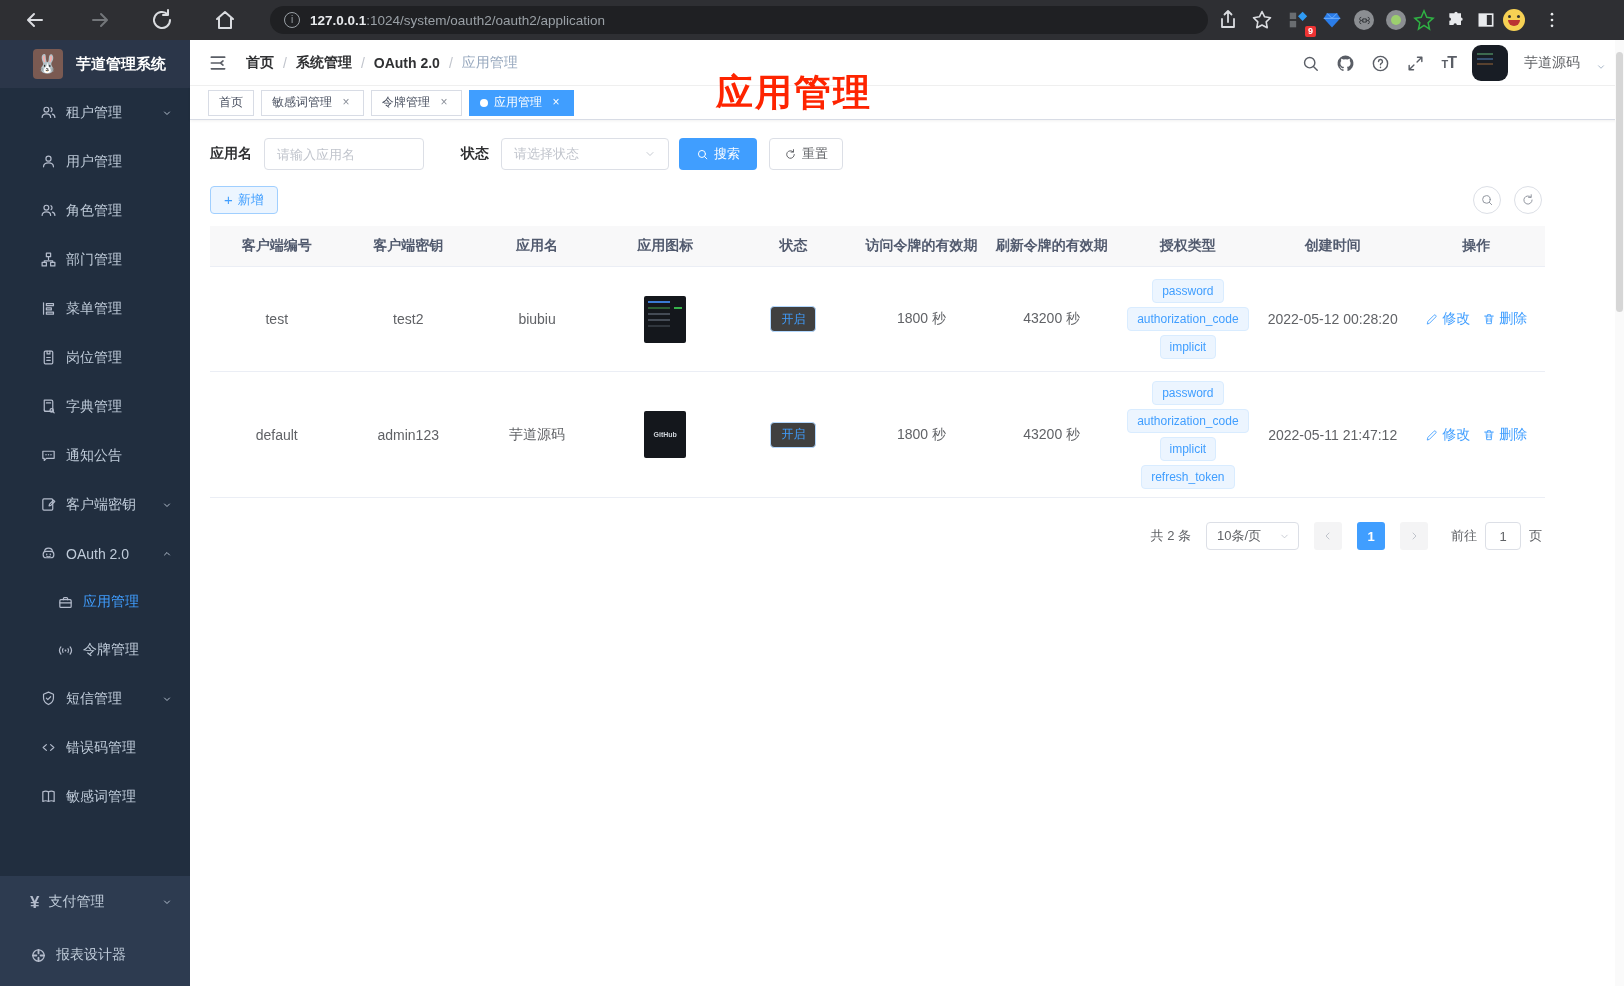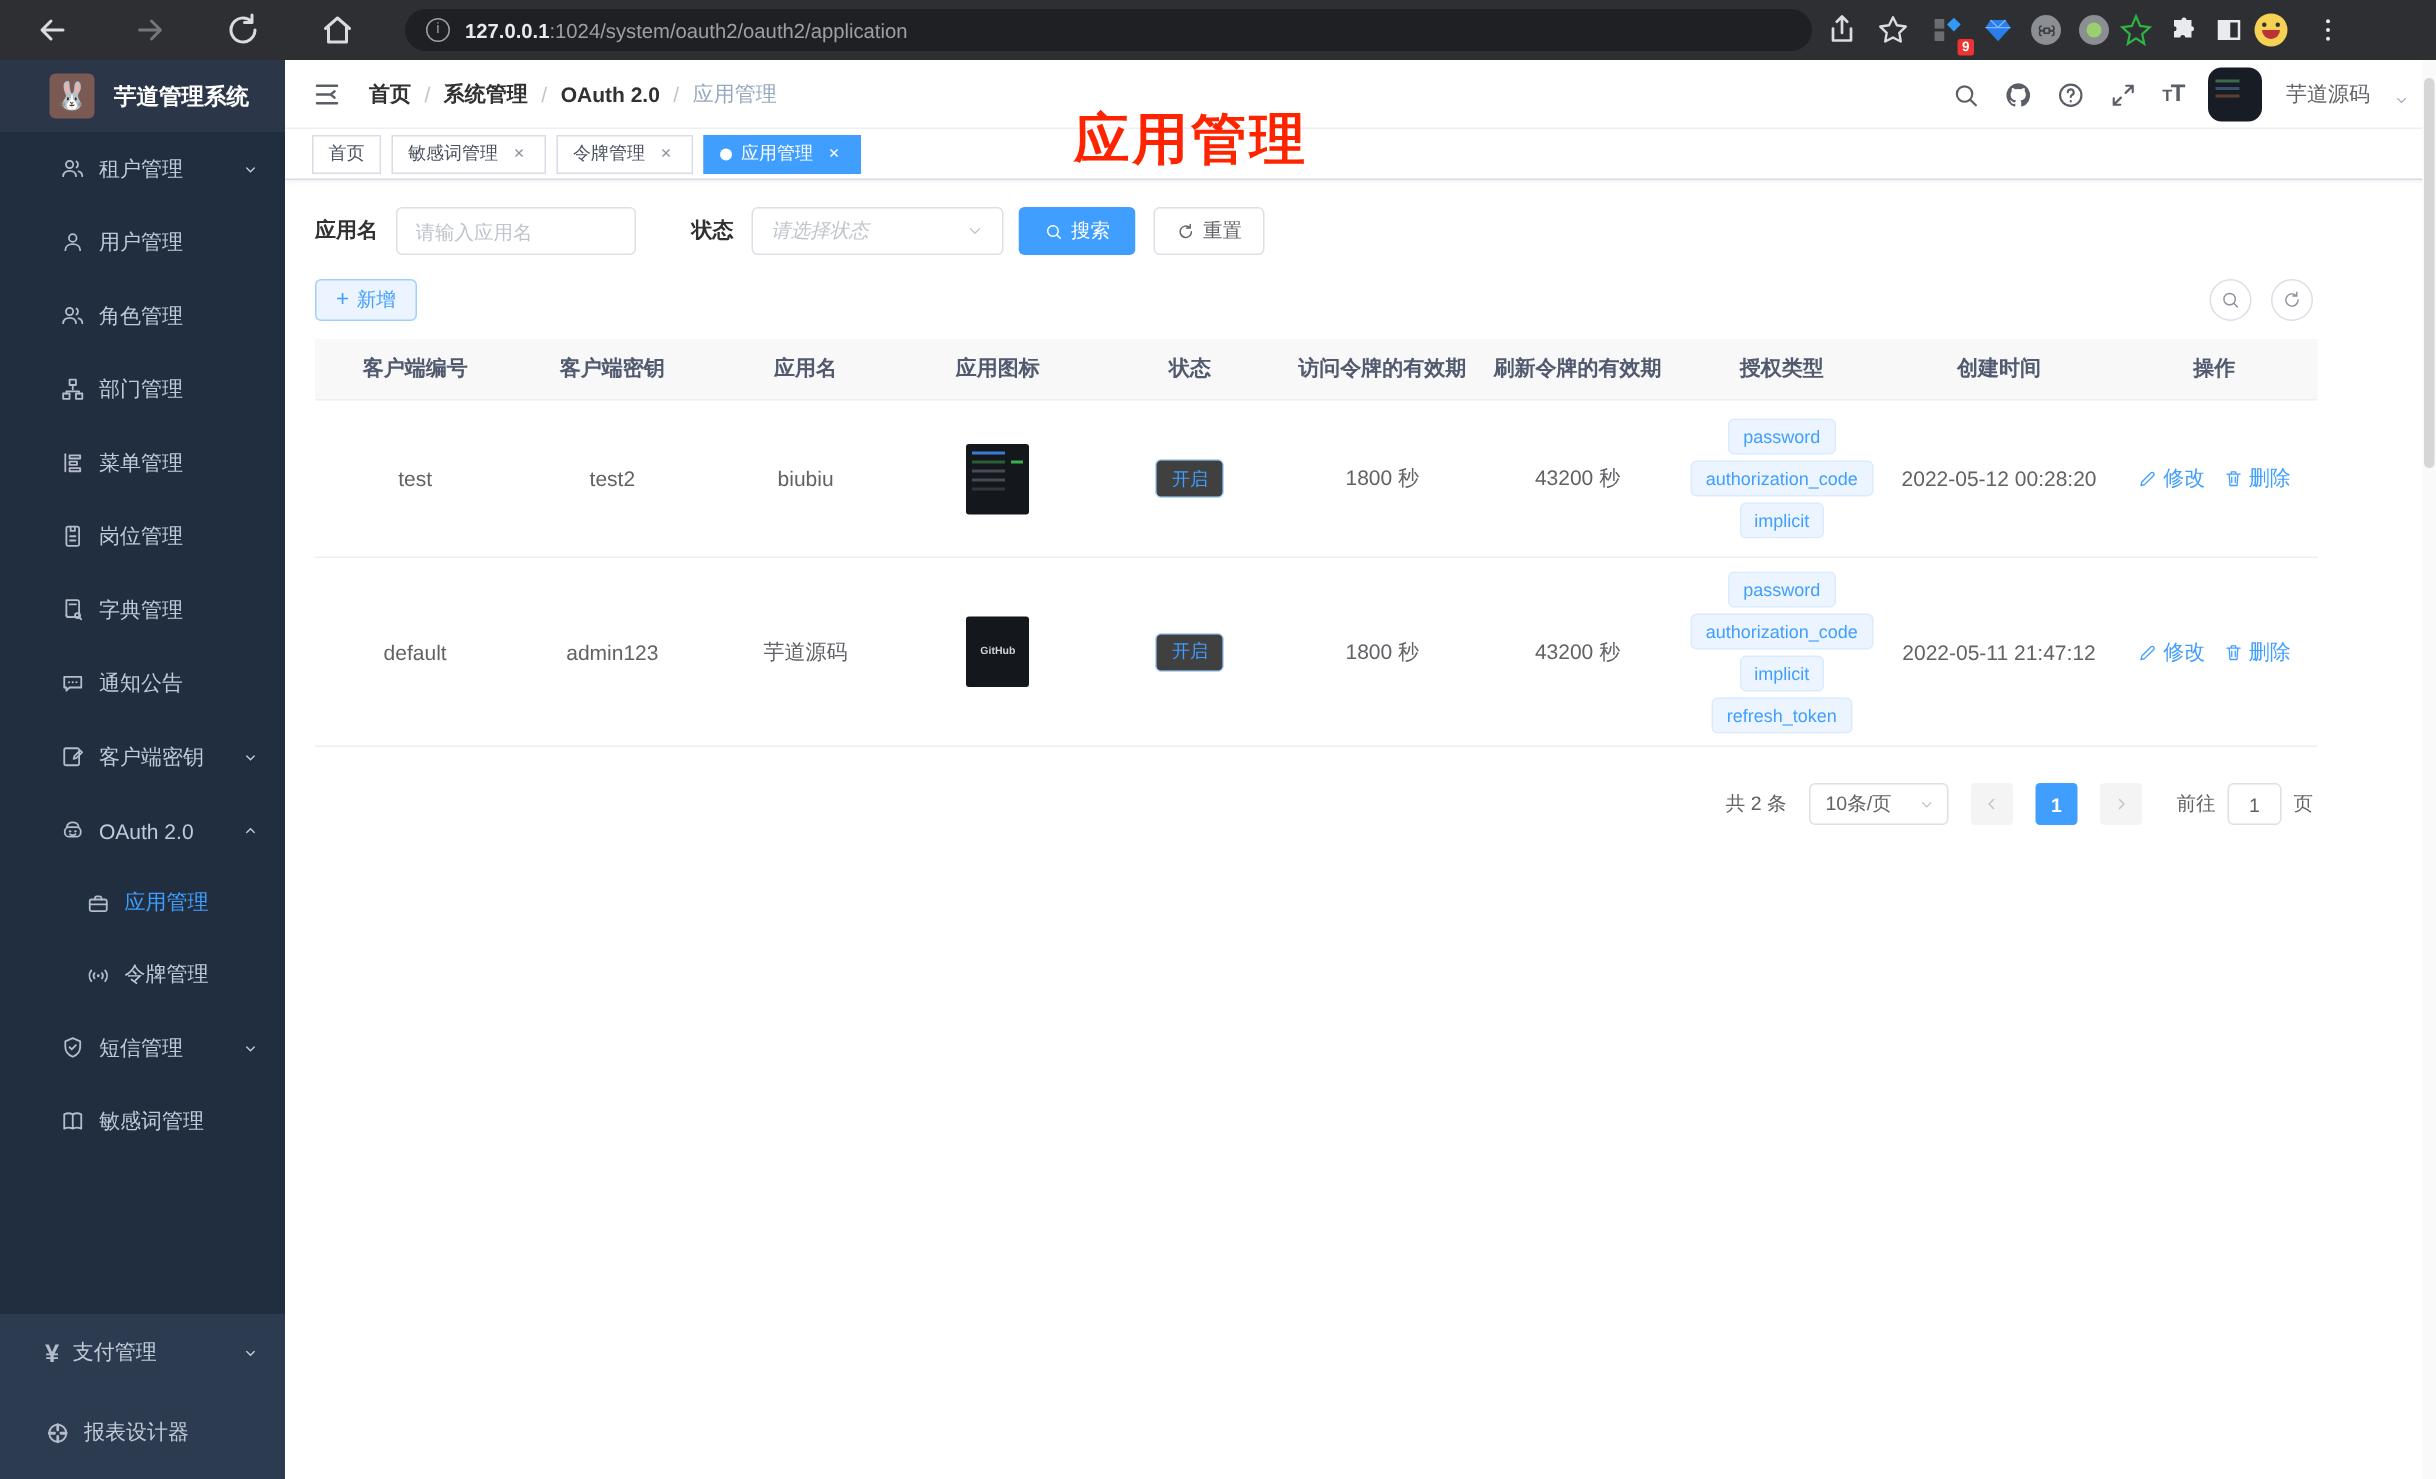--- a/index.html
+++ b/index.html
@@ -73,21 +73,21 @@
 
   
   .annotation { position:absolute; left:716px; top:68px; font-size:37px; font-weight:700; color:#fe2400; z-index:50; letter-spacing:2px; white-space:nowrap; }
 
   
   .content { padding:18px 0 0 20px; width:1355px; }
   .filter-row { display:flex; align-items:center; height:32px; }
   .f-label { font-size:14px; font-weight:700; color:#303133; margin-right:12px; }
   .f-input { width:160px; height:32px; border:1px solid #dcdfe6; border-radius:4px; padding:0 12px; font-size:13px; color:#606266; font-family:"Liberation Sans",sans-serif; }
   .f-input::placeholder { color:#c0c4cc; }
-  .f-select { width:168px; height:32px; border:1px solid #dcdfe6; border-radius:4px; padding:0 12px; font-size:13px; color:#c0c4cc; display:flex; align-items:center; justify-content:space-between; margin-right:10px; cursor:pointer;font-style:italic; }
+  .f-select { width:168px; height:32px; border:1px solid #dcdfe6; border-radius:4px; padding:0 12px; font-size:13px; color:#c0c4cc; display:flex; align-items:center; justify-content:space-between; margin-right:10px; cursor:pointer; }
   .f-select svg { width:12px; height:12px; stroke:#c0c4cc; fill:none; stroke-width:1.8; stroke-linecap:round; }
   .btn { height:32px; border-radius:4px; font-size:13px; display:inline-flex; align-items:center; justify-content:center; cursor:pointer; border:1px solid transparent; }
   .btn svg { width:13px; height:13px; stroke:currentColor; fill:none; stroke-width:1.8; stroke-linecap:round; margin-right:5px; }
   .btn-primary { background:#409eff; color:#fff; padding:0 16px; margin-right:12px; }
   .btn-plain { background:#fff; color:#606266; border-color:#dcdfe6; padding:0 14px; }
   .toolbar-row { margin-top:16px; display:flex; align-items:center; }
   .btn-add { background:#ecf5ff; color:#409eff; border:1px solid #a0cfff; border-radius:4px; height:28px; padding:0 13px; font-size:13px; display:inline-flex; align-items:center; cursor:pointer; }
   .btn-add .plus { font-size:15px; margin-right:5px; line-height:14px; }
   .tb-circles { margin-left:auto; display:flex; gap:13px; margin-right:3px; }
   .circ { width:28px; height:28px; border:1px solid #dcdfe6; border-radius:50%; display:flex; align-items:center; justify-content:center; cursor:pointer; color:#8a8f99; background:#fff; }
@@ -340,20 +340,26 @@
     </div>
     <div class="mi">
       <svg class="ic" viewBox="0 0 24 24">
           <path d="M12 3l7 3v5c0 5-3.5 8-7 9.5C8.5 19 5 16 5 11V6z"></path>
           <path d="M9 11.5l2 2 4-4"></path>
         </svg>
       <span class="ml">短信管理</span>
       <svg class="arrow" viewBox="0 0 24 24">
           <path d="M7 10l5 5 5-5"></path>
         </svg>
+    </div>
+    <div class="mi">
+      <svg class="ic" viewBox="0 0 24 24">
+          <path d="M9 8l-4.5 4L9 16M15 8l4.5 4L15 16"></path>
+        </svg>
+      <span class="ml">错误码管理</span>
     </div>
     <div class="mi">
       <svg class="ic" viewBox="0 0 24 24">
           <path d="M4 5.5c2.8-1.4 5.2-1.4 8 0 2.8-1.4 5.2-1.4 8 0V19c-2.8-1.4-5.2-1.4-8 0-2.8-1.4-5.2-1.4-8 0zM12 5.5V19"></path>
         </svg>
       <span class="ml">敏感词管理</span>
     </div>
 
     <div class="menu-light-fill"></div>
     <div class="menu-light">

